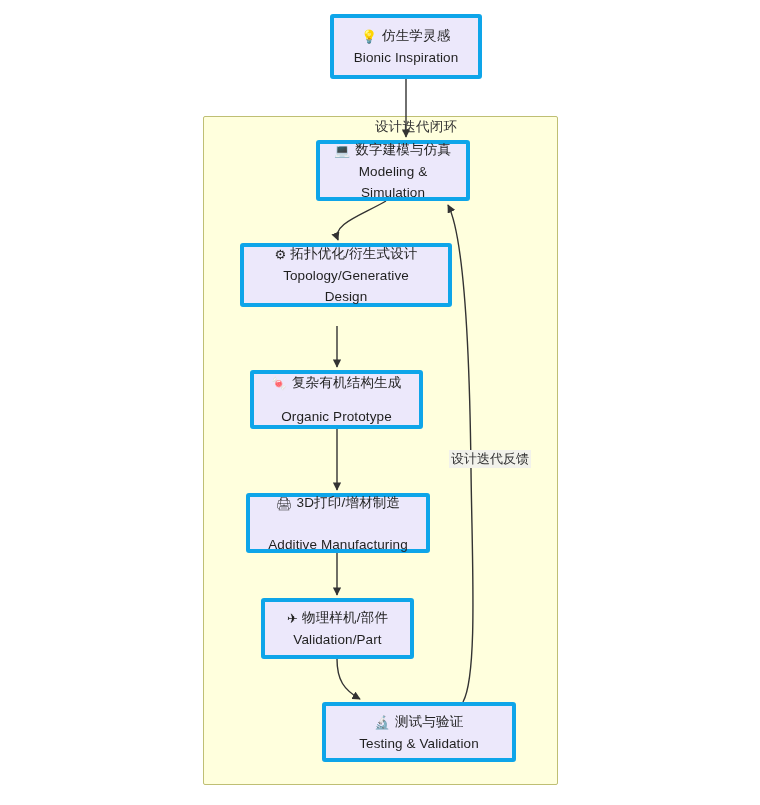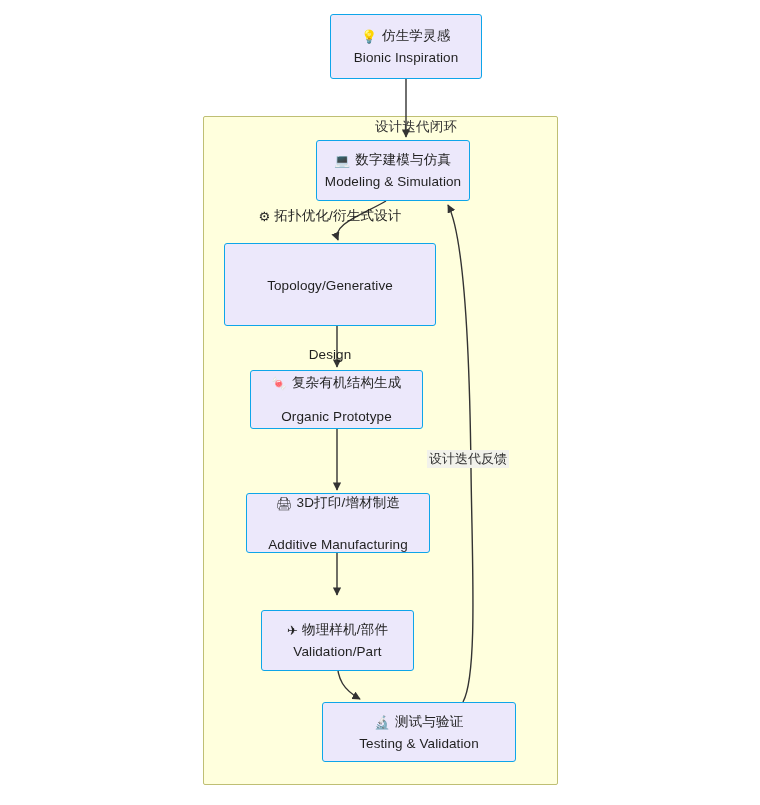--- a/index.html
+++ b/index.html
@@ -45,21 +45,21 @@
     width: 426px;
     text-align: center;
     font-size: 13.5px;
     color: #333333;
     line-height: 18px;
     letter-spacing: 0.2px;
   }
   .node {
     position: absolute;
     background: #ECE8FB;
-    border: 1px solid #0ea5e9;
+    border: 4px solid #0ea5e9;
     border-radius: 3px;
     box-sizing: border-box;
     display: flex;
     flex-direction: column;
     align-items: center;
     justify-content: center;
     color: #1f1f1f;
     font-size: 13.5px;
     line-height: 21px;
     text-align: center;
@@ -75,29 +75,29 @@
   }
   .node .ico {
     font-family: "DejaVu Sans", sans-serif;
     font-size: 13px;
     margin-right: 4px;
     vertical-align: -1px;
   }
   
   #node-bionic      { left: 330px; top: 14px;  width: 152px; height: 65px; }
   #node-modeling    { left: 316px; top: 140px; width: 154px; height: 61px; }
-  #node-topology    { left: 224px; top: 243px; width: 212px; height: 83px; gap: 48px; }
+  #node-topology    { left: 240px; top: 243px; width: 212px; height: 64px; }
   #node-organic     { left: 250px; top: 370px; width: 173px; height: 59px; gap: 12px; }
   #node-additive    { left: 246px; top: 493px; width: 184px; height: 60px; gap: 20px; }
-  #node-prototype   { left: 261px; top: 598px; width: 153px; height: 61px; margin-top: 12px; }
+  #node-prototype   { left: 261px; top: 598px; width: 153px; height: 61px; }
   #node-testing     { left: 322px; top: 702px; width: 194px; height: 60px; }
 
   .edge-label {
     position: absolute;
-    left: 427px;
+    left: 449px;
     top: 450px;
     font-size: 13px;
     color: #333333;
     background: #f2f2eb;
     padding: 1px 2px;
     line-height: 16px;
     white-space: nowrap;
   }
 </style>
 </head>

